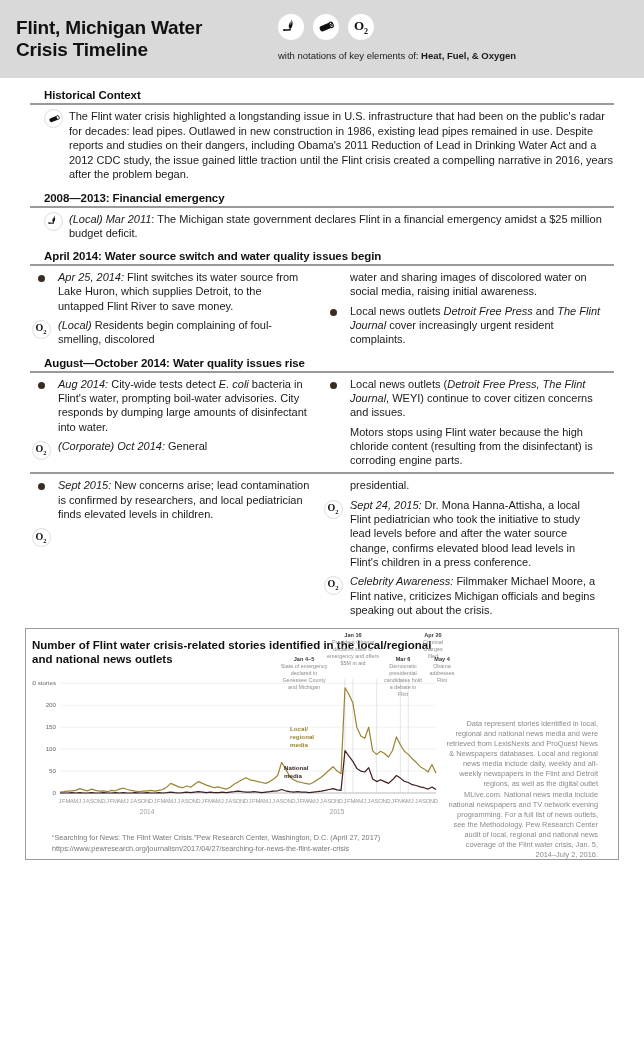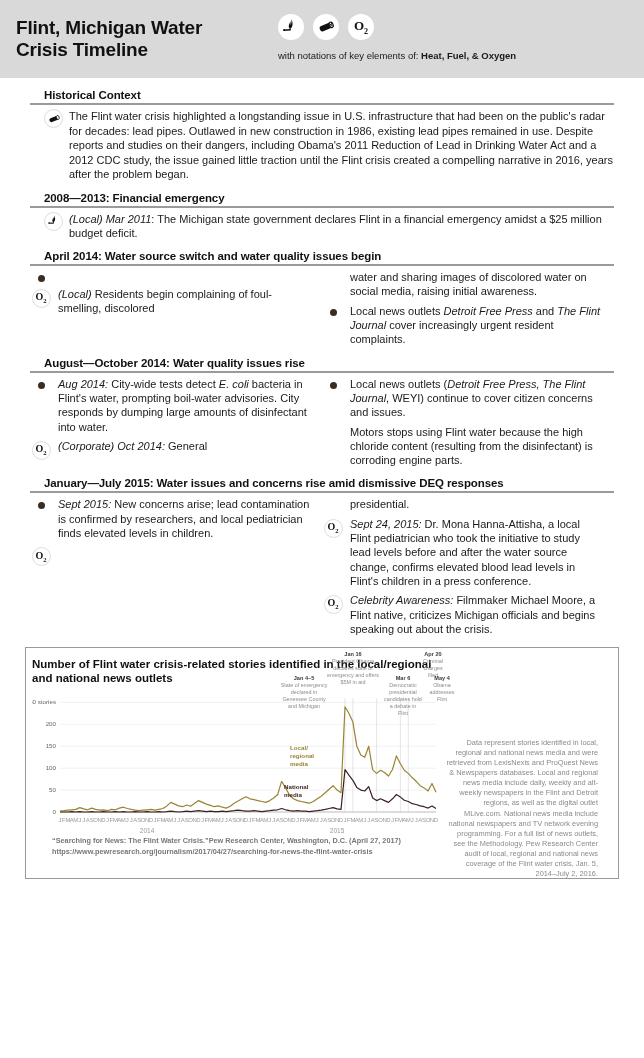--- a/index.html
+++ b/index.html
@@ -144,25 +144,24 @@
     top: 50px;
     width: 152px;
     font-size: 7.4px;
     line-height: 1.37;
     color: #8a8a8a;
     text-align: right;
   }
   .chart-source {
     position: absolute;
     left: 26px;
-    bottom: 21px;
+    bottom: 5px;
     font-size: 7.3px;
     line-height: 1.45;
     color: #777;
-    font-weight: bold;
   }
   .ann {
     position: absolute;
     font-size: 5.4px;
     line-height: 1.28;
     color: #8d8d8d;
     text-align: center;
   }
   .ann b { color:#3a3a3a; font-weight:bold; font-size:5.6px; display:block; }
   .axis-lbl { font-size: 6px; fill: #9a9a9a; font-family:"Liberation Sans", sans-serif;}
@@ -239,20 +238,21 @@
 
   <div>
     <div class="section-title">April 2014: Water source switch and water quality issues begin</div>
     <div class="rule"></div>
     <div class="block">
       <div class="col" id="s2L">
           <div class="item">
             <span class="bullet-wrap">
               <span class="dot"></span>
             </span>
+            <div class="item-text"><i>Apr 25, 2014:</i> Flint switches its water source from Lake Huron, which supplies Detroit, to the untapped Flint River to save money.</div>
           </div>
           <div class="item">
             <span class="bullet-wrap">
               <span class="mini-badge">
                 <span class="o2-glyph">O<sub>2</sub></span>
               </span>
             </span>
             <div class="item-text"><i>(Local)</i> Residents begin complaining of foul-smelling, discolored</div>
           </div>
         </div>
@@ -300,21 +300,20 @@
           </div>
           <div class="item">
             <span class="bullet-wrap"></span>
             <div class="item-text">Motors stops using Flint water because the high chloride content (resulting from the disinfectant) is corroding engine parts.</div>
           </div>
         </div>
     </div>
   </div>
 
   <div>
-    <div class="section-title">January—July 2015: Water issues and concerns rise amid dismissive DEQ responses</div>
     <div class="rule"></div>
     <div class="block">
       <div class="col" id="s4L">
           <div class="item">
             <span class="bullet-wrap">
               <span class="dot"></span>
             </span>
             <div class="item-text"><i>Sept 2015:</i> New concerns arise; lead contamination is confirmed by researchers, and local pediatrician finds elevated levels in children.</div>
           </div>
           <div class="item">

